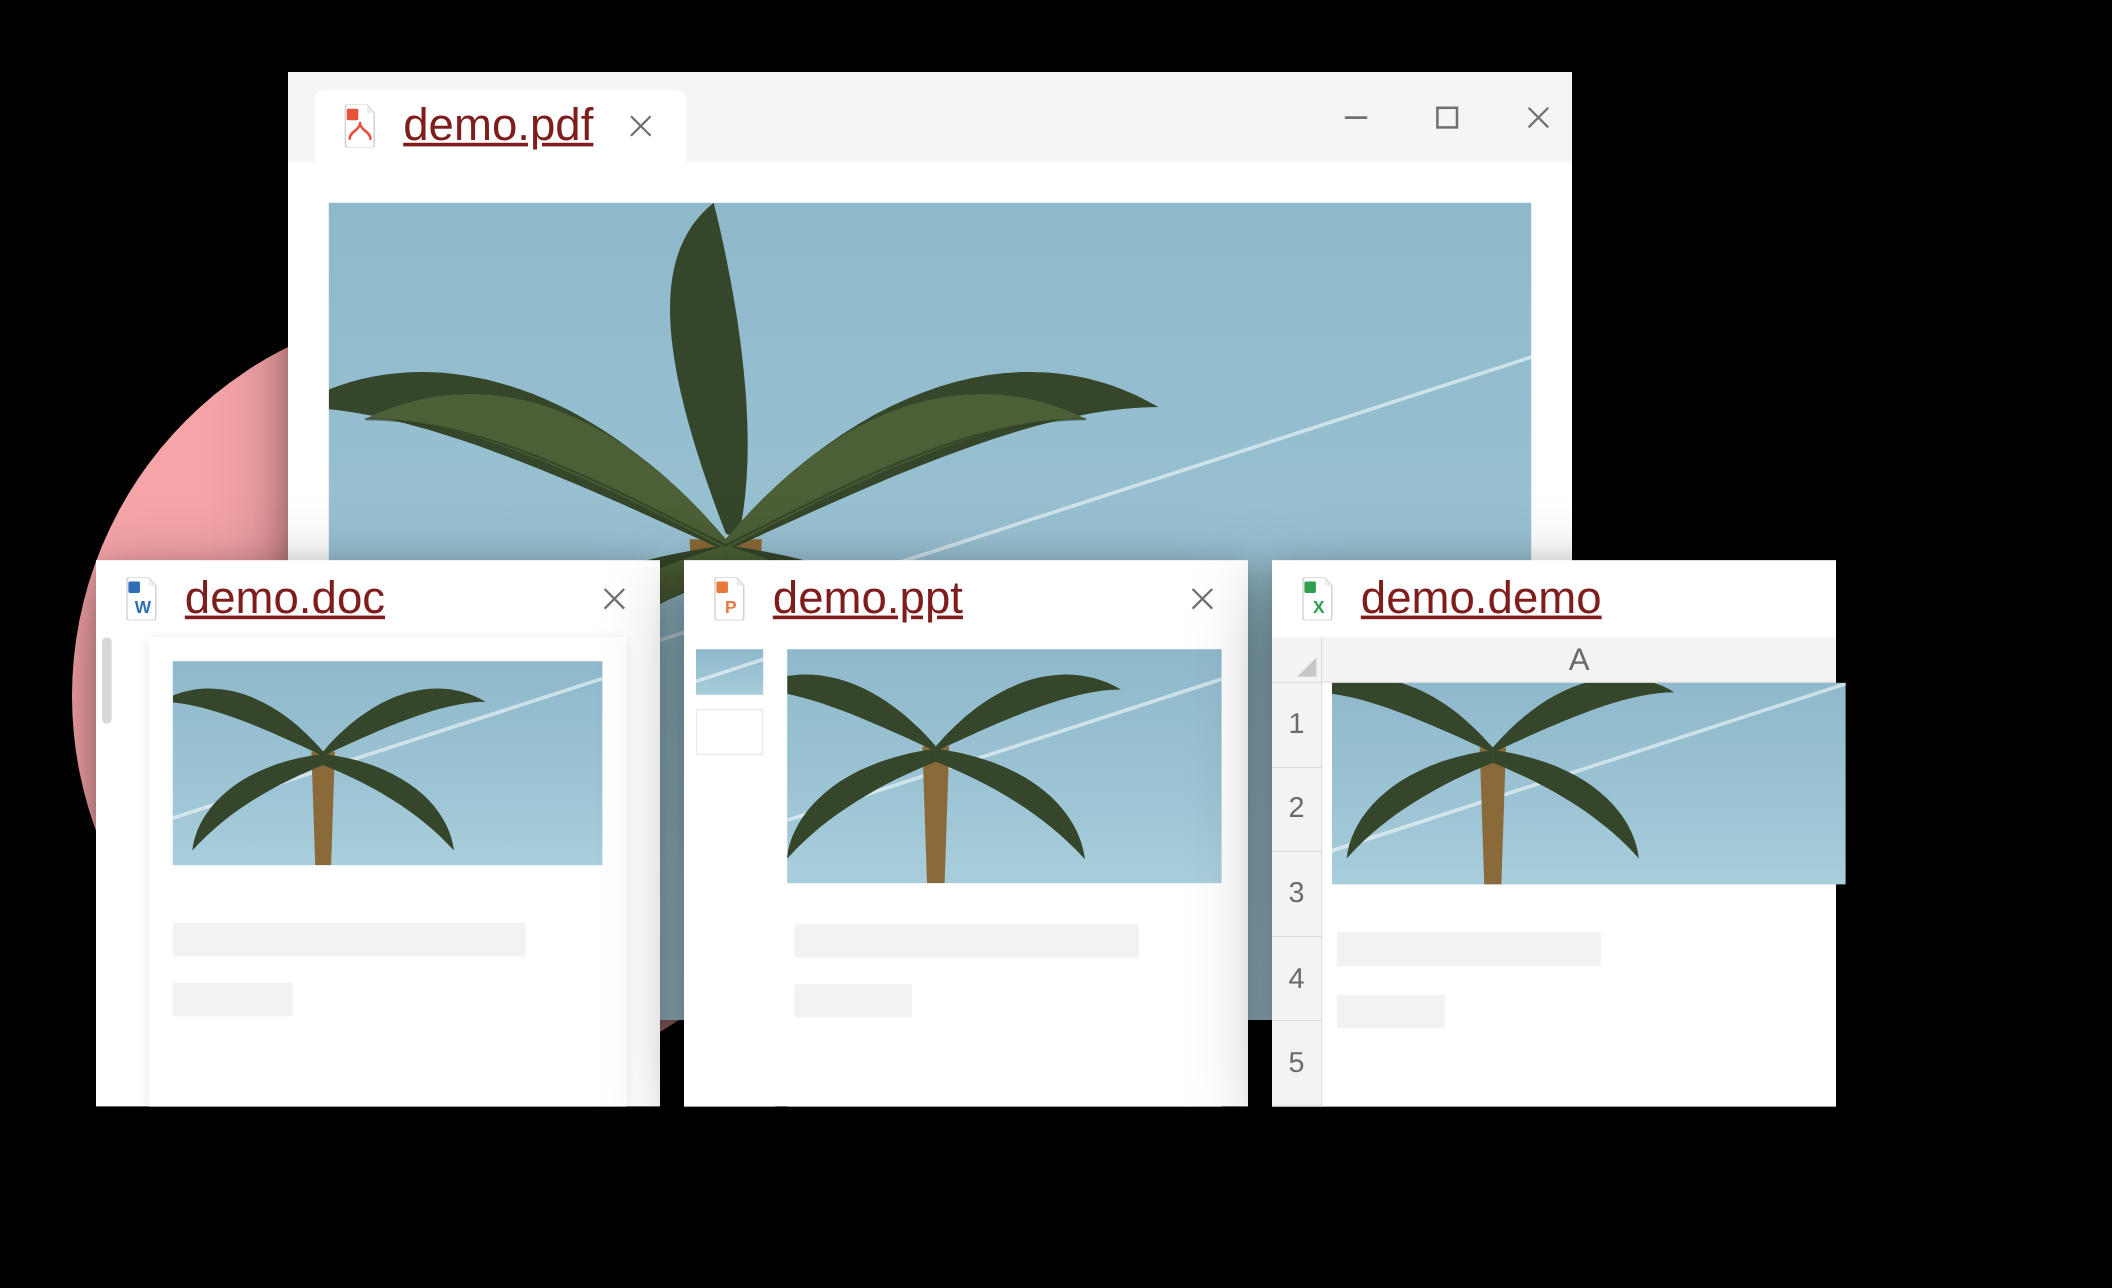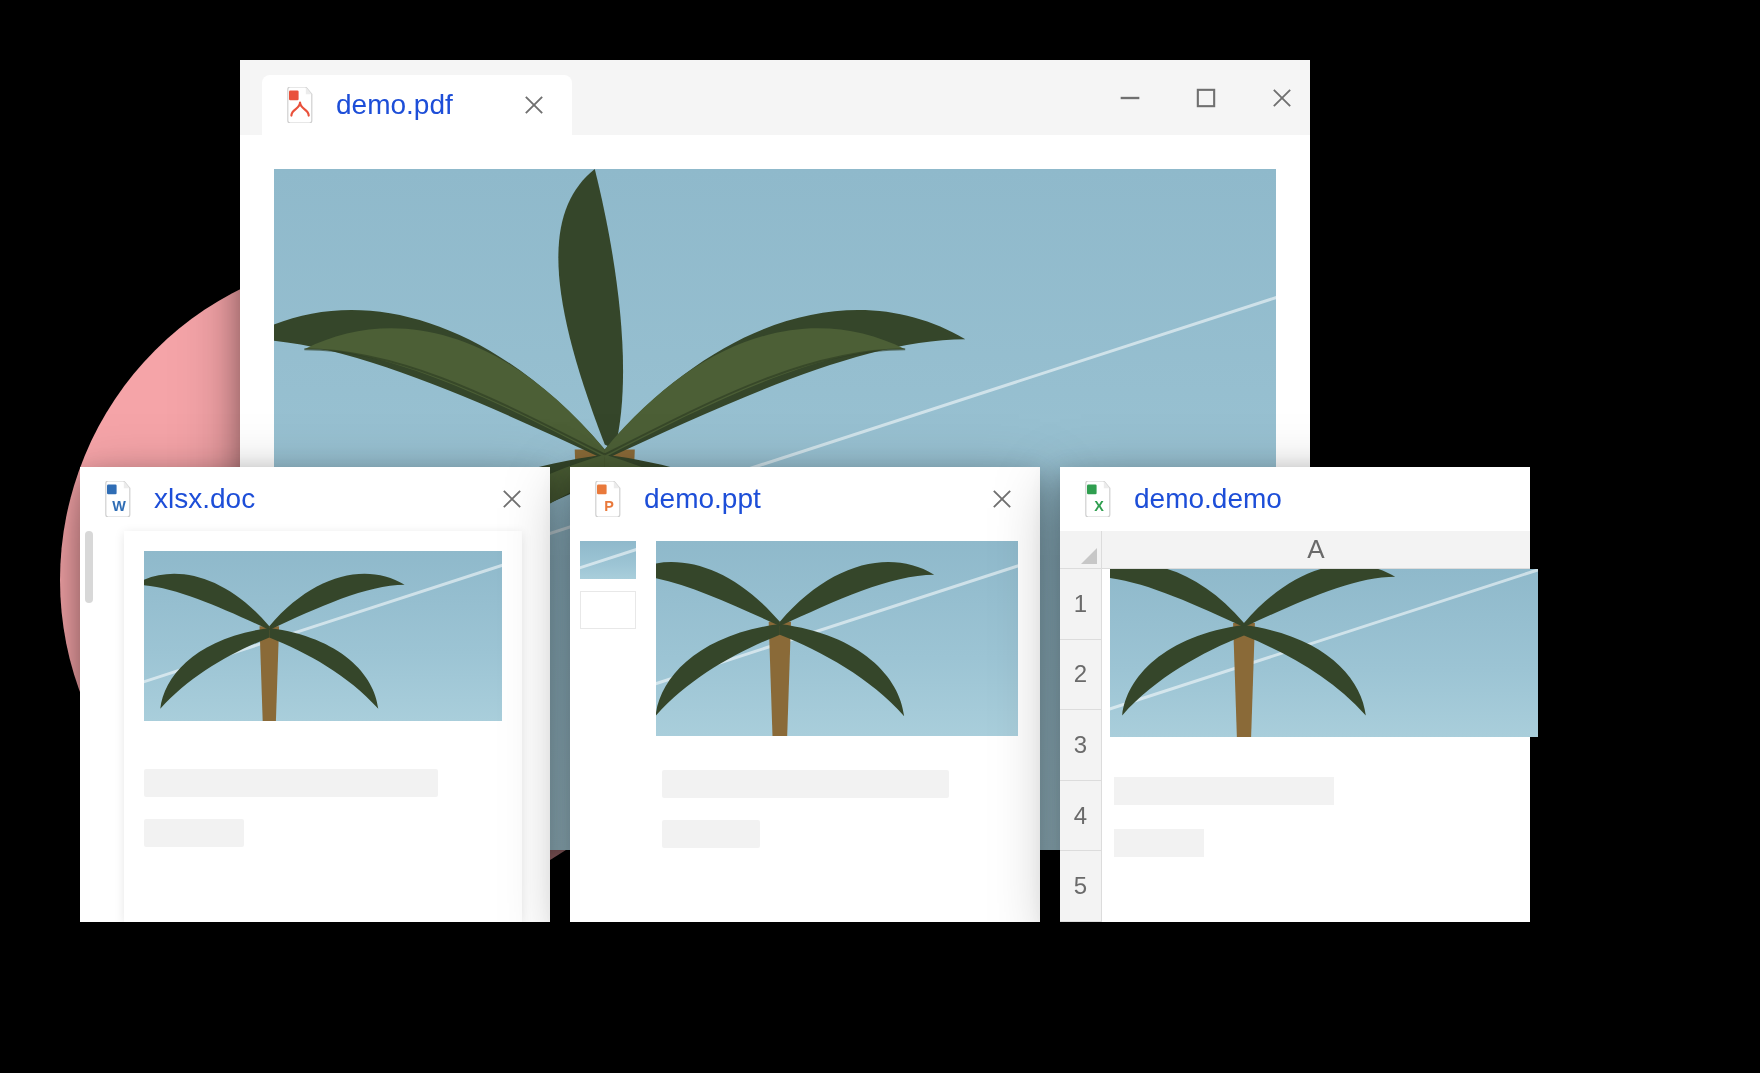--- a/index.html
+++ b/index.html
@@ -232,21 +232,21 @@
   height: 168px;
 }
 .xlsx-ph {
   position: absolute;
   left: 12px;
 }
 .xlsx-ph1 { top: 208px; width: 220px; height: 28px; background: #f2f2f2; }
 .xlsx-ph2 { top: 260px; width: 90px; height: 28px; background: #f2f2f2; }
 
 
-.tab-label { font-size: 28px; color: #1d4ed8; white-space: nowrap; }
+.tab-label { font-size: 38px; color: #7f1d1d; white-space: nowrap; text-decoration: underline; }
 
 
 .palm {
   background: linear-gradient(180deg, #8fb9cb 0%, #9cc4d4 60%, #a9cedb 100%);
   position: relative;
   overflow: hidden;
 }
 .palm::before {
   
   content: "";
@@ -343,21 +343,21 @@
   <div class="window small-window doc-window">
     <div class="small-titlebar">
       <span class="file-icon">
         <svg viewBox="0 0 24 30">
           <path d="M3 0h13l5 6v22a2 2 0 0 1-2 2H3a2 2 0 0 1-2-2V2a2 2 0 0 1 2-2z" fill="#fff" stroke="#d0d0d0"></path>
           <path d="M16 0l5 6h-5z" fill="#ececec"></path>
           <rect x="2" y="3" width="8" height="8" rx="1" fill="#2f6db5"></rect>
           <text x="12" y="25" text-anchor="middle" font-size="12" font-weight="700" fill="#2f6db5" font-family="Arial">W</text>
         </svg>
       </span>
-      <span class="tab-label">xlsx.doc</span>
+      <span class="tab-label">demo.doc</span>
       <span class="ico tab-close">
         <svg viewBox="0 0 24 24" stroke="currentColor" stroke-width="1.6" fill="none">
             <path d="M5 5l14 14M19 5L5 19"></path>
           </svg>
       </span>
     </div>
     <div class="small-body doc-body">
       <div class="doc-scroll"></div>
       <div class="doc-page">
         <div class="palm doc-img">

